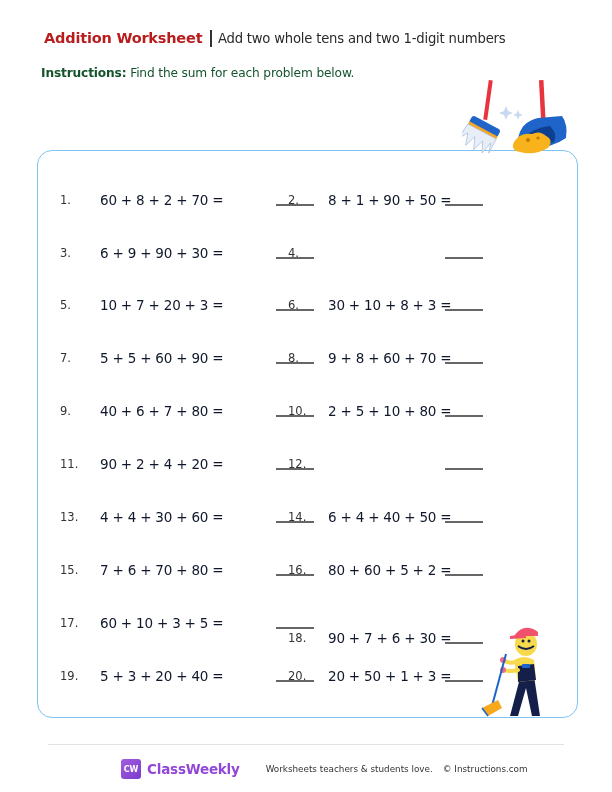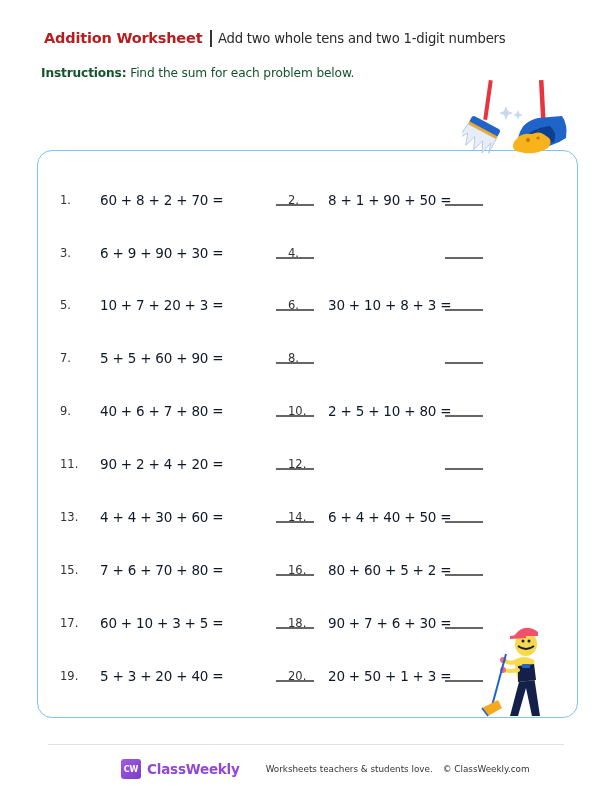--- a/index.html
+++ b/index.html
@@ -102,20 +102,21 @@
     <span class="blank" style="left:157px;"></span>
   </div>
 
   <div class="problem" style="left:60px;top:346px;width:200px;">
     <span class="num">7.</span>
     <span class="expr">5 + 5 + 60 + 90 =</span>
     <span class="blank" style="left:216px;"></span>
   </div>
   <div class="problem" style="left:288px;top:346px;width:200px;">
     <span class="num">8.</span>
+    <span class="expr">9 + 8 + 60 + 70 =</span>
     <span class="blank" style="left:157px;"></span>
   </div>
 
   <div class="problem" style="left:60px;top:399px;width:200px;">
     <span class="num">9.</span>
     <span class="expr">40 + 6 + 7 + 80 =</span>
     <span class="blank" style="left:216px;"></span>
   </div>
   <div class="problem" style="left:288px;top:399px;width:200px;">
     <span class="num">10.</span>
@@ -153,21 +154,21 @@
     <span class="num">16.</span>
     <span class="expr">80 + 60 + 5 + 2 =</span>
     <span class="blank" style="left:157px;"></span>
   </div>
 
   <div class="problem" style="left:60px;top:611px;width:200px;">
     <span class="num">17.</span>
     <span class="expr">60 + 10 + 3 + 5 =</span>
     <span class="blank" style="left:216px;"></span>
   </div>
-  <div class="problem" style="left:288px;top:611px;width:200px;">
+  <div class="problem" style="left:288px;top:626px;width:200px;">
     <span class="num">18.</span>
     <span class="expr">90 + 7 + 6 + 30 =</span>
     <span class="blank" style="left:157px;"></span>
   </div>
 
   <div class="problem" style="left:60px;top:664px;width:200px;">
     <span class="num">19.</span>
     <span class="expr">5 + 3 + 20 + 40 =</span>
     <span class="blank" style="left:216px;"></span>
   </div>
@@ -202,14 +203,14 @@
 
   <path d="M34 16 Q44 2 58 12 L58 16 Z" fill="#f0526e"></path>
   <path d="M30 16 L46 14 L46 18 L30 19 Z" fill="#f0526e"></path>
 </svg>
 
 <div class="footer-line"></div>
 <div class="footer">
   <span class="logo-badge">CW</span>
   <span class="logo-text">ClassWeekly</span>
   <span class="tagline">Worksheets teachers &amp; students love.</span>
-  <span class="copyright">© ClassWeekly.com</span>
+  <span class="copyright">© Instructions.com</span>
 </div>
 
 </body></html>

